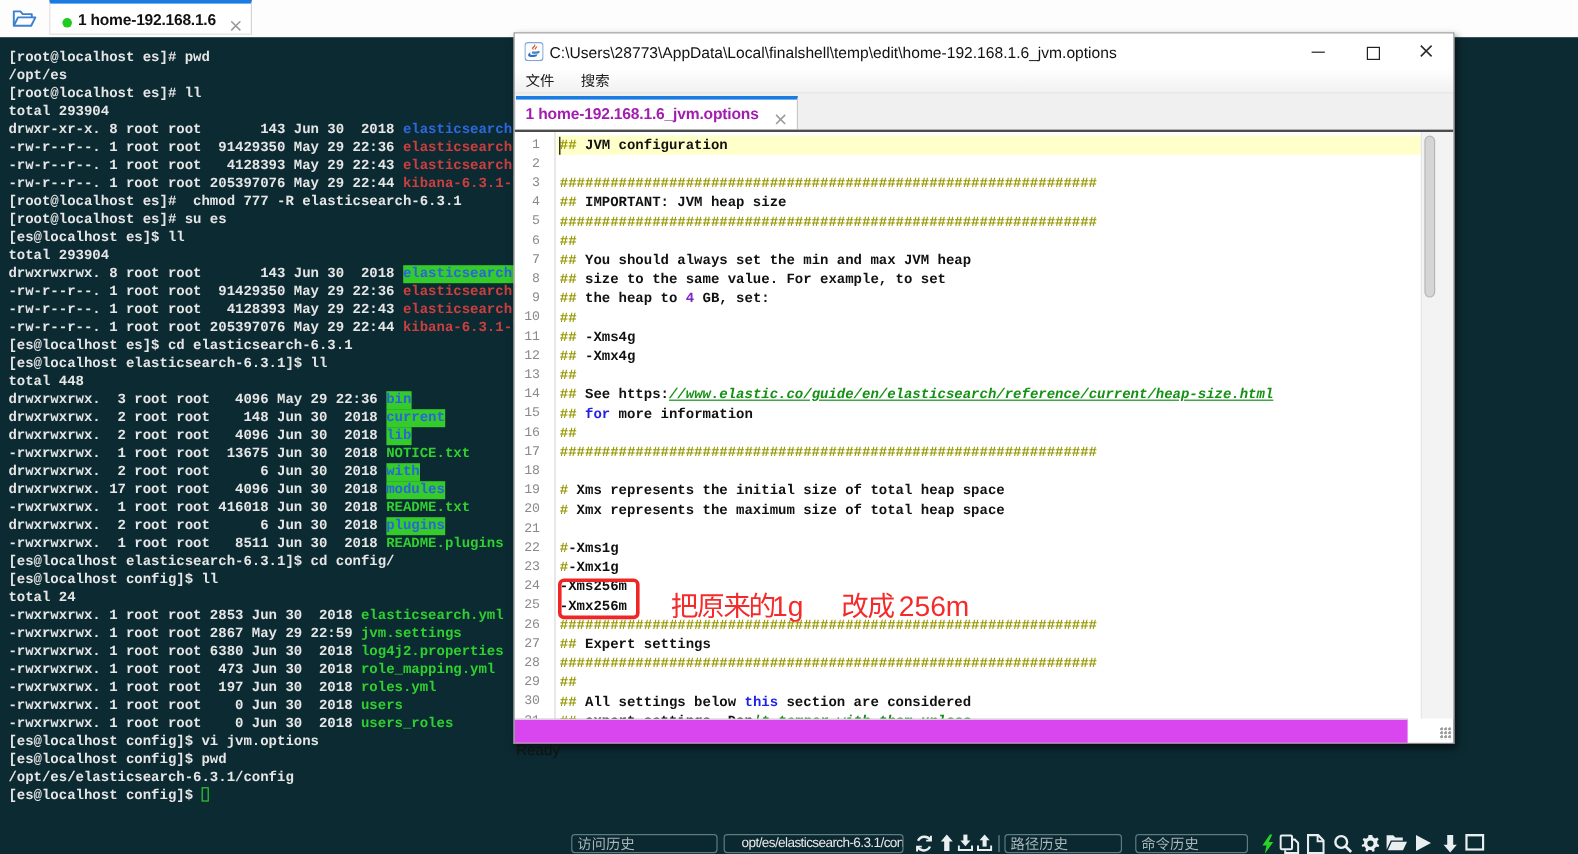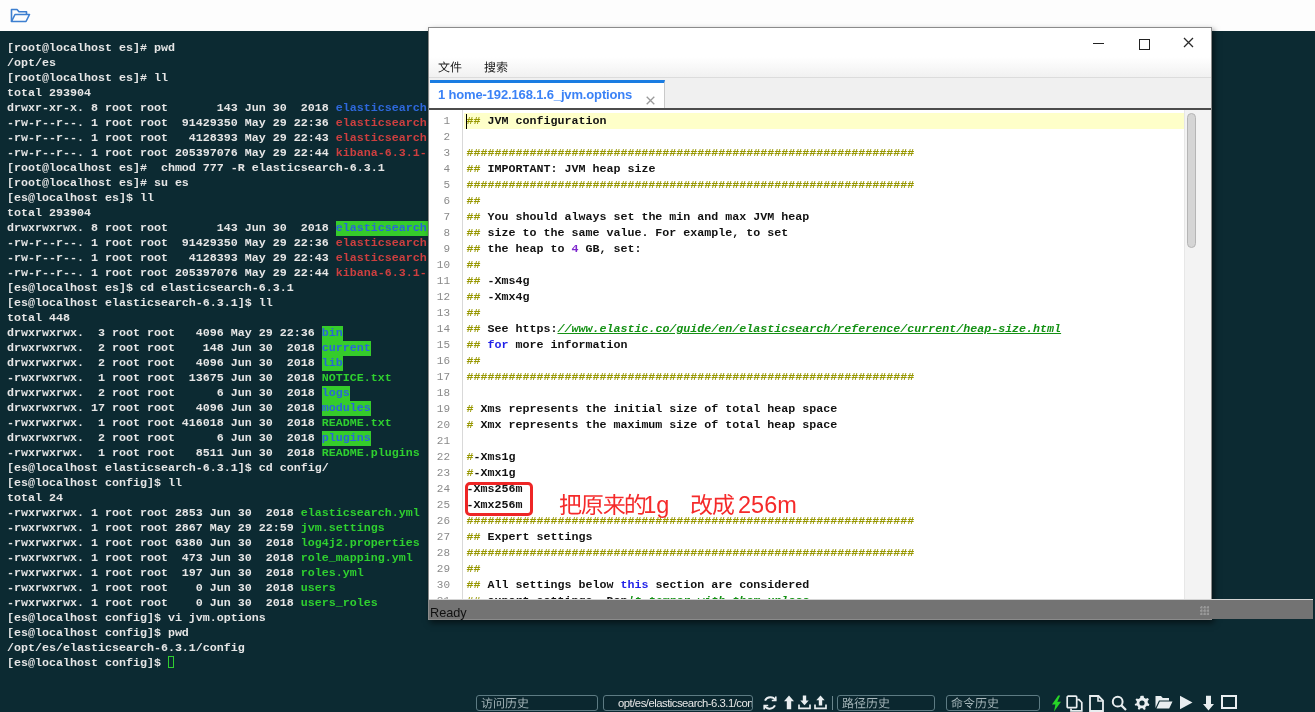--- a/index.html
+++ b/index.html
@@ -29,39 +29,39 @@
 #title .txt{position:absolute;left:29px;top:7.5px;font-size:13px;color:#111;white-space:nowrap}
 #title .jv{position:absolute;left:8px;top:7px}
 .wbtn{position:absolute;top:0;width:45px;height:30px}
 #bmin:after{content:"";position:absolute;left:17px;top:15px;width:11px;height:1.4px;background:#222}
 #bmax:after{content:"";position:absolute;left:18px;top:11px;width:9px;height:9px;border:1.3px solid #222}
 #bclose svg{position:absolute;left:17px;top:9px}
 #menubar{position:absolute;left:0;top:29px;width:782px;height:21px;background:linear-gradient(#ffffff,#f1f1f1);border-bottom:1px solid #dcdcdc}
 #menubar svg{position:absolute;top:4.2px}
 #tabstrip{position:absolute;left:0;top:50px;width:782px;height:30px;background:#f0f0f0}
 #etab{position:absolute;left:1px;top:2px;width:235px;height:28px;background:#fff;border-top:3px solid #1a7ce2;border-right:1px solid #c9c9c9}
-#etab .t{position:absolute;left:8px;top:4px;font-size:13px;font-weight:bold;color:#3b82f6;letter-spacing:-0.15px}
+#etab .t{position:absolute;left:8px;top:4px;font-size:13px;font-weight:bold;color:#a21caf;letter-spacing:-0.15px}
 #etab .x{position:absolute;left:216px;top:8px}
 #earea{position:absolute;left:0;top:80px;width:782px;height:491px;border-top:2px solid #4c4c4c;background:#fff;overflow:hidden}
 #gutter{position:absolute;left:0;top:0;width:34px;height:489px;background:#fff;border-right:1px solid #d9d9d9;font:11px "Liberation Mono",monospace;color:#8a8a8a;line-height:16px;text-align:right;padding:3px 12px 0 0;white-space:pre}
 #ecode{position:absolute;left:37.5px;top:3px;font:bold 11.67px "Liberation Mono",monospace;line-height:16px;color:#111;white-space:pre}
 #ecode .o{color:#979700}
 #ecode .pu{color:#7d26cd}
 #ecode .k{color:#1f1fe8}
 #ecode .u{color:#149114;font-style:italic;text-decoration:underline}
 #hl{position:absolute;left:35px;top:3px;width:720px;height:16px;background:#feffc9}
 #caret{position:absolute;left:36.5px;top:3.5px;width:1.8px;height:15px;background:#000}
 #esb{position:absolute;right:0;top:0;width:27px;height:489px;background:#f3f3f3;border-left:1px solid #e7e7e7}
 #esb .thumb{position:absolute;left:2px;top:3px;width:9px;height:135px;border-radius:5px;background:#d5d5d5;border:1px solid #b5b5b5}
-#status{position:absolute;left:0;top:571px;width:884px;height:20px;background:#737373;border-top:1px solid #d4d4d4;font-size:12.7px;color:#111;padding:6px 0 0 1px}
+#status{position:absolute;left:0;top:571px;width:744px;height:20px;background:#d946ef;border-top:1px solid #d4d4d4;font-size:12.7px;color:#111;padding:18px 0 0 1px}
 #grip{position:absolute;right:1px;top:578px;width:10px;height:10px;background:
 radial-gradient(circle at 1.5px 1.5px,#9a9a9a 1.2px,transparent 1.3px) 0 0/3.3px 3.3px}
 #redbox{position:absolute;left:36px;top:372px;width:68px;height:34px;border:3px solid #ee2626;border-radius:5px}
 #ann{position:absolute;left:130px;top:383.2px}
-#ann2{position:absolute;left:261px;top:383.2px}
+#ann2{position:absolute;left:272px;top:383.2px}
 </style></head>
 <body>
 <div id="app">
 <pre id="term">[root@localhost es]# pwd
 /opt/es
 [root@localhost es]# ll
 total 293904
 drwxr-xr-x. 8 root root       143 Jun 30  2018 <span class="b">elasticsearch-6.3.1</span>
 -rw-r--r--. 1 root root  91429350 May 29 22:36 <span class="r">elasticsearch-6.3.1.tar.gz</span>
 -rw-r--r--. 1 root root   4128393 May 29 22:43 <span class="r">elasticsearch-head.tar.gz</span>
@@ -74,21 +74,21 @@
 -rw-r--r--. 1 root root  91429350 May 29 22:36 <span class="r">elasticsearch-6.3.1.tar.gz</span>
 -rw-r--r--. 1 root root   4128393 May 29 22:43 <span class="r">elasticsearch-head.tar.gz</span>
 -rw-r--r--. 1 root root 205397076 May 29 22:44 <span class="r">kibana-6.3.1-linux-x86_64.tar.gz</span>
 [es@localhost es]$ cd elasticsearch-6.3.1
 [es@localhost elasticsearch-6.3.1]$ ll
 total 448
 drwxrwxrwx.  3 root root   4096 May 29 22:36 <span class="gb">bin</span>
 drwxrwxrwx.  2 root root    148 Jun 30  2018 <span class="gb">current</span>
 drwxrwxrwx.  2 root root   4096 Jun 30  2018 <span class="gb">lib</span>
 -rwxrwxrwx.  1 root root  13675 Jun 30  2018 <span class="g">NOTICE.txt</span>
-drwxrwxrwx.  2 root root      6 Jun 30  2018 <span class="gb">logs</span>
+drwxrwxrwx.  2 root root      6 Jun 30  2018 <span class="gb">with</span>
 drwxrwxrwx. 17 root root   4096 Jun 30  2018 <span class="gb">modules</span>
 -rwxrwxrwx.  1 root root 416018 Jun 30  2018 <span class="g">README.txt</span>
 drwxrwxrwx.  2 root root      6 Jun 30  2018 <span class="gb">plugins</span>
 -rwxrwxrwx.  1 root root   8511 Jun 30  2018 <span class="g">README.plugins</span>
 [es@localhost elasticsearch-6.3.1]$ cd config/
 [es@localhost config]$ ll
 total 24
 -rwxrwxrwx. 1 root root 2853 Jun 30  2018 <span class="g">elasticsearch.yml</span>
 -rwxrwxrwx. 1 root root 2867 May 29 22:59 <span class="g">jvm.settings</span>
 -rwxrwxrwx. 1 root root 6380 Jun 30  2018 <span class="g">log4j2.properties</span>
@@ -98,20 +98,27 @@
 -rwxrwxrwx. 1 root root    0 Jun 30  2018 <span class="g">users_roles</span>
 [es@localhost config]$ vi jvm.options
 [es@localhost config]$ pwd
 /opt/es/elasticsearch-6.3.1/config
 [es@localhost config]$ <span class="cur"></span></pre>
 <div id="topbar">
  <span class="ficon"><svg width="21" height="17" viewBox="0 0 21 17" fill="none" stroke="#3d7fd0" stroke-width="1.6" stroke-linejoin="round">
           <path d="M1.5 14.5 L1.5 2.5 L7 2.5 L9 4.8 L16.5 4.8 L16.5 7.5"></path>
           <path d="M1.5 14.5 L5 7.5 L19.5 7.5 L16 14.5 Z"></path>
         </svg></span>
+ <div id="tab1">
+        <span class="dot"></span>
+        <span class="t">1 home-192.168.1.6</span>
+        <span class="x"><svg width="9" height="9" viewBox="0 0 9 9" stroke="#9a9a9a" stroke-width="1.3">
+            <path d="M0.7 0.7 L8.3 8.3 M8.3 0.7 L0.7 8.3"></path>
+          </svg></span>
+      </div>
 </div>
 
 <div class="tin ti" style="left:476px;width:122px">
       <svg class="" width="48" height="14" viewBox="0 0 48 14" fill="#a8b8bc" xmlns="http://www.w3.org/2000/svg">
         <path transform="translate(0,10.56) scale(0.012,-0.012)" d="M593 821C610 771 631 706 640 667L714 690C705 728 683 791 663 838ZM126 778C173 731 236 665 267 626L321 679C289 716 225 779 178 824ZM374 665V592H519C514 341 499 100 339 -30C357 -41 381 -65 393 -82C518 23 564 187 582 374H805C795 127 781 32 759 9C750 -2 741 -4 723 -4C704 -4 655 -3 603 1C615 -18 624 -49 625 -71C676 -73 726 -74 755 -71C785 -68 805 -61 824 -38C854 -2 867 106 881 410C881 420 881 444 881 444H588C591 492 593 542 594 592H953V665ZM46 528V455H200V122C200 77 164 41 144 28C158 14 183 -17 191 -35C205 -14 231 10 411 146C404 159 393 186 388 206L275 125V528Z"></path>
         <path transform="translate(12,10.56) scale(0.012,-0.012)" d="M93 615V-80H167V615ZM104 791C154 739 220 666 253 623L310 665C277 707 209 777 158 827ZM355 784V713H832V25C832 8 826 2 809 2C792 1 732 0 672 3C682 -18 694 -51 697 -73C778 -73 832 -72 865 -59C896 -46 907 -24 907 25V784ZM322 536V103H391V168H673V536ZM391 468H600V236H391Z"></path>
         <path transform="translate(24,10.56) scale(0.012,-0.012)" d="M115 791V472C115 320 109 113 35 -35C53 -43 87 -64 101 -77C180 80 191 311 191 472V720H947V791ZM494 667C493 610 491 554 488 501H255V430H482C463 234 405 74 212 -20C229 -33 252 -58 262 -75C471 32 535 211 558 430H818C804 156 788 47 759 21C749 9 737 7 717 7C694 7 632 8 569 14C582 -7 592 -39 593 -61C654 -65 714 -66 746 -63C782 -60 803 -53 824 -27C861 13 878 135 894 466C895 476 896 501 896 501H564C568 554 569 610 571 667Z"></path>
         <path transform="translate(36,10.56) scale(0.012,-0.012)" d="M196 610H463V423H196ZM540 610H808V423H540ZM237 317 170 292C209 206 259 141 320 90C258 49 170 14 43 -13C59 -30 79 -63 88 -80C223 -48 318 -5 385 45C518 -35 697 -64 929 -78C934 -52 949 -19 964 -1C738 8 569 30 443 97C511 172 532 259 538 351H884V682H540V836H463V682H123V351H461C456 274 439 201 378 139C321 183 274 241 237 317Z"></path>
       </svg>
     </div>
@@ -178,20 +185,30 @@
       </svg></div>
     <div style="position:absolute;left:1202px;top:695px"><svg width="13" height="16" viewBox="0 0 13 16" fill="#e9eef0">
         <path d="M6.5 15.5 L1 9 L4 9 L4 0.8 L9 0.8 L9 9 L12 9 Z"></path>
       </svg></div>
     <div style="position:absolute;left:1221px;top:695px"><svg width="16" height="14" viewBox="0 0 16 14" fill="none">
         <rect x="1" y="1" width="14" height="12" stroke="#e9eef0" stroke-width="2"></rect>
       </svg></div>
     <div class="sep" style="left:832px;top:696px"></div>
 
 <div id="win">
+ <div id="title">
+        <span class="jv"><svg width="16" height="16" viewBox="0 0 16 16">
+            <rect x="0.5" y="0.5" width="15" height="15" rx="2.5" fill="#fdfdfd" stroke="#7da7d9"></rect>
+            <path d="M5.2 8.6 c0 0 -1.4 2.2 1.1 2.2 c3.1 0 4.6 -0.6 4.6 -0.6 l-0.9 1.9 c0 0 -5.9 1.3 -6.8 -0.6 c-0.7 -1.6 2 -2.9 2 -2.9z" fill="#2f6fc0"></path>
+            <path d="M6.3 7.9 c0 0 3.4 0.3 5.6 -0.6 c0 0 1.9 0.8 0.3 1.9 c-1.7 1.1 -5.9 0.6 -5.9 0.6z" fill="#2f6fc0" opacity="0.85"></path>
+            <path d="M8.3 1.6 c0 0 1.7 1 0.3 2.4 c-1.1 1.1 -1.9 1.6 -0.4 2.8 c0 0 -2.8 -0.8 -1.5 -2.4 C7.6 3.2 8.8 2.7 8.3 1.6z" fill="#d94f28"></path>
+            <path d="M10.3 3.2 c0 0 0.9 0.8 -0.2 1.7 c-0.9 0.8 -1.2 1.1 -0.3 1.9 c0 0 -2 -0.6 -1 -1.7 C9.6 4.2 10.6 3.9 10.3 3.2z" fill="#d94f28"></path>
+          </svg></span>
+        <span class="txt">C:\Users\28773\AppData\Local\finalshell\temp\edit\home-192.168.1.6_jvm.options</span>
+      </div>
  <div class="wbtn" id="bmin" style="left:647px"></div>
  <div class="wbtn" id="bmax" style="left:692px"></div>
  <div class="wbtn" id="bclose" style="left:737px">
         <svg width="11" height="11" viewBox="0 0 11 11" stroke="#2a2a2a" stroke-width="1.3">
           <path d="M1 1 L10 10 M10 1 L1 10"></path>
         </svg>
       </div>
  <div id="menubar">
         <span style="position:absolute;left:9.3px">
           <svg class="" width="24" height="14" viewBox="0 0 24 14" fill="#1c1c1c" xmlns="http://www.w3.org/2000/svg">

